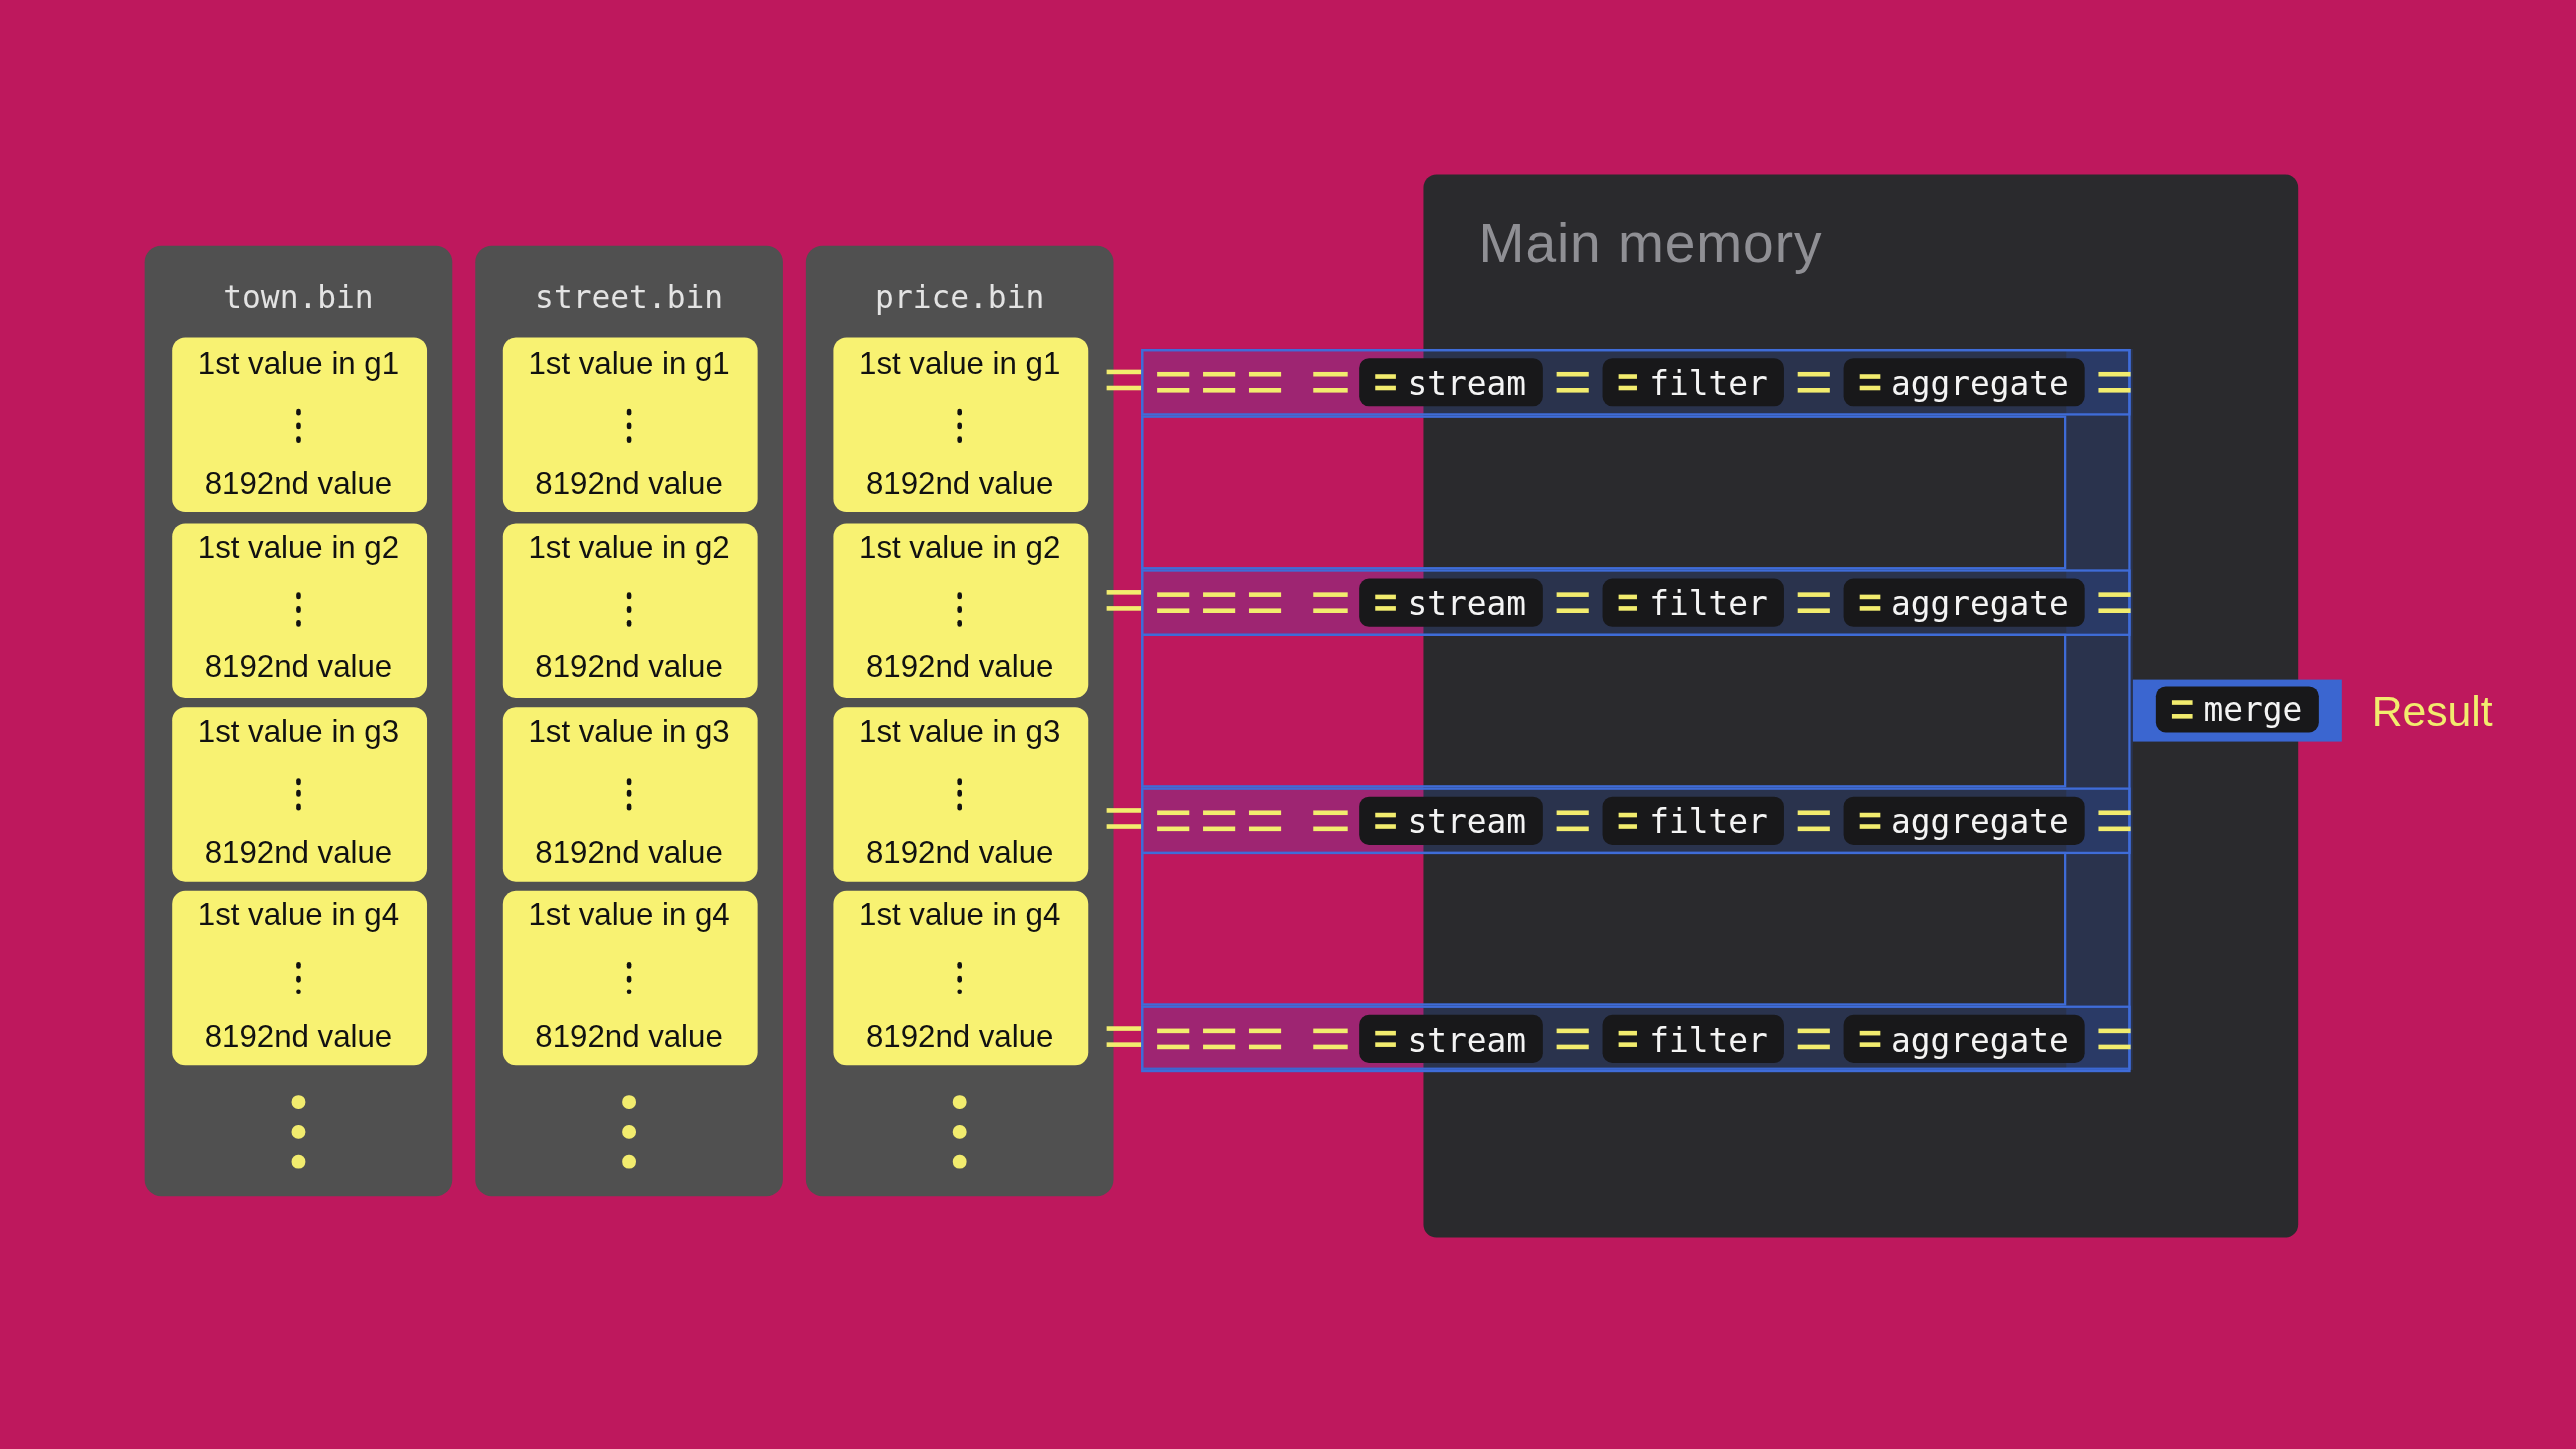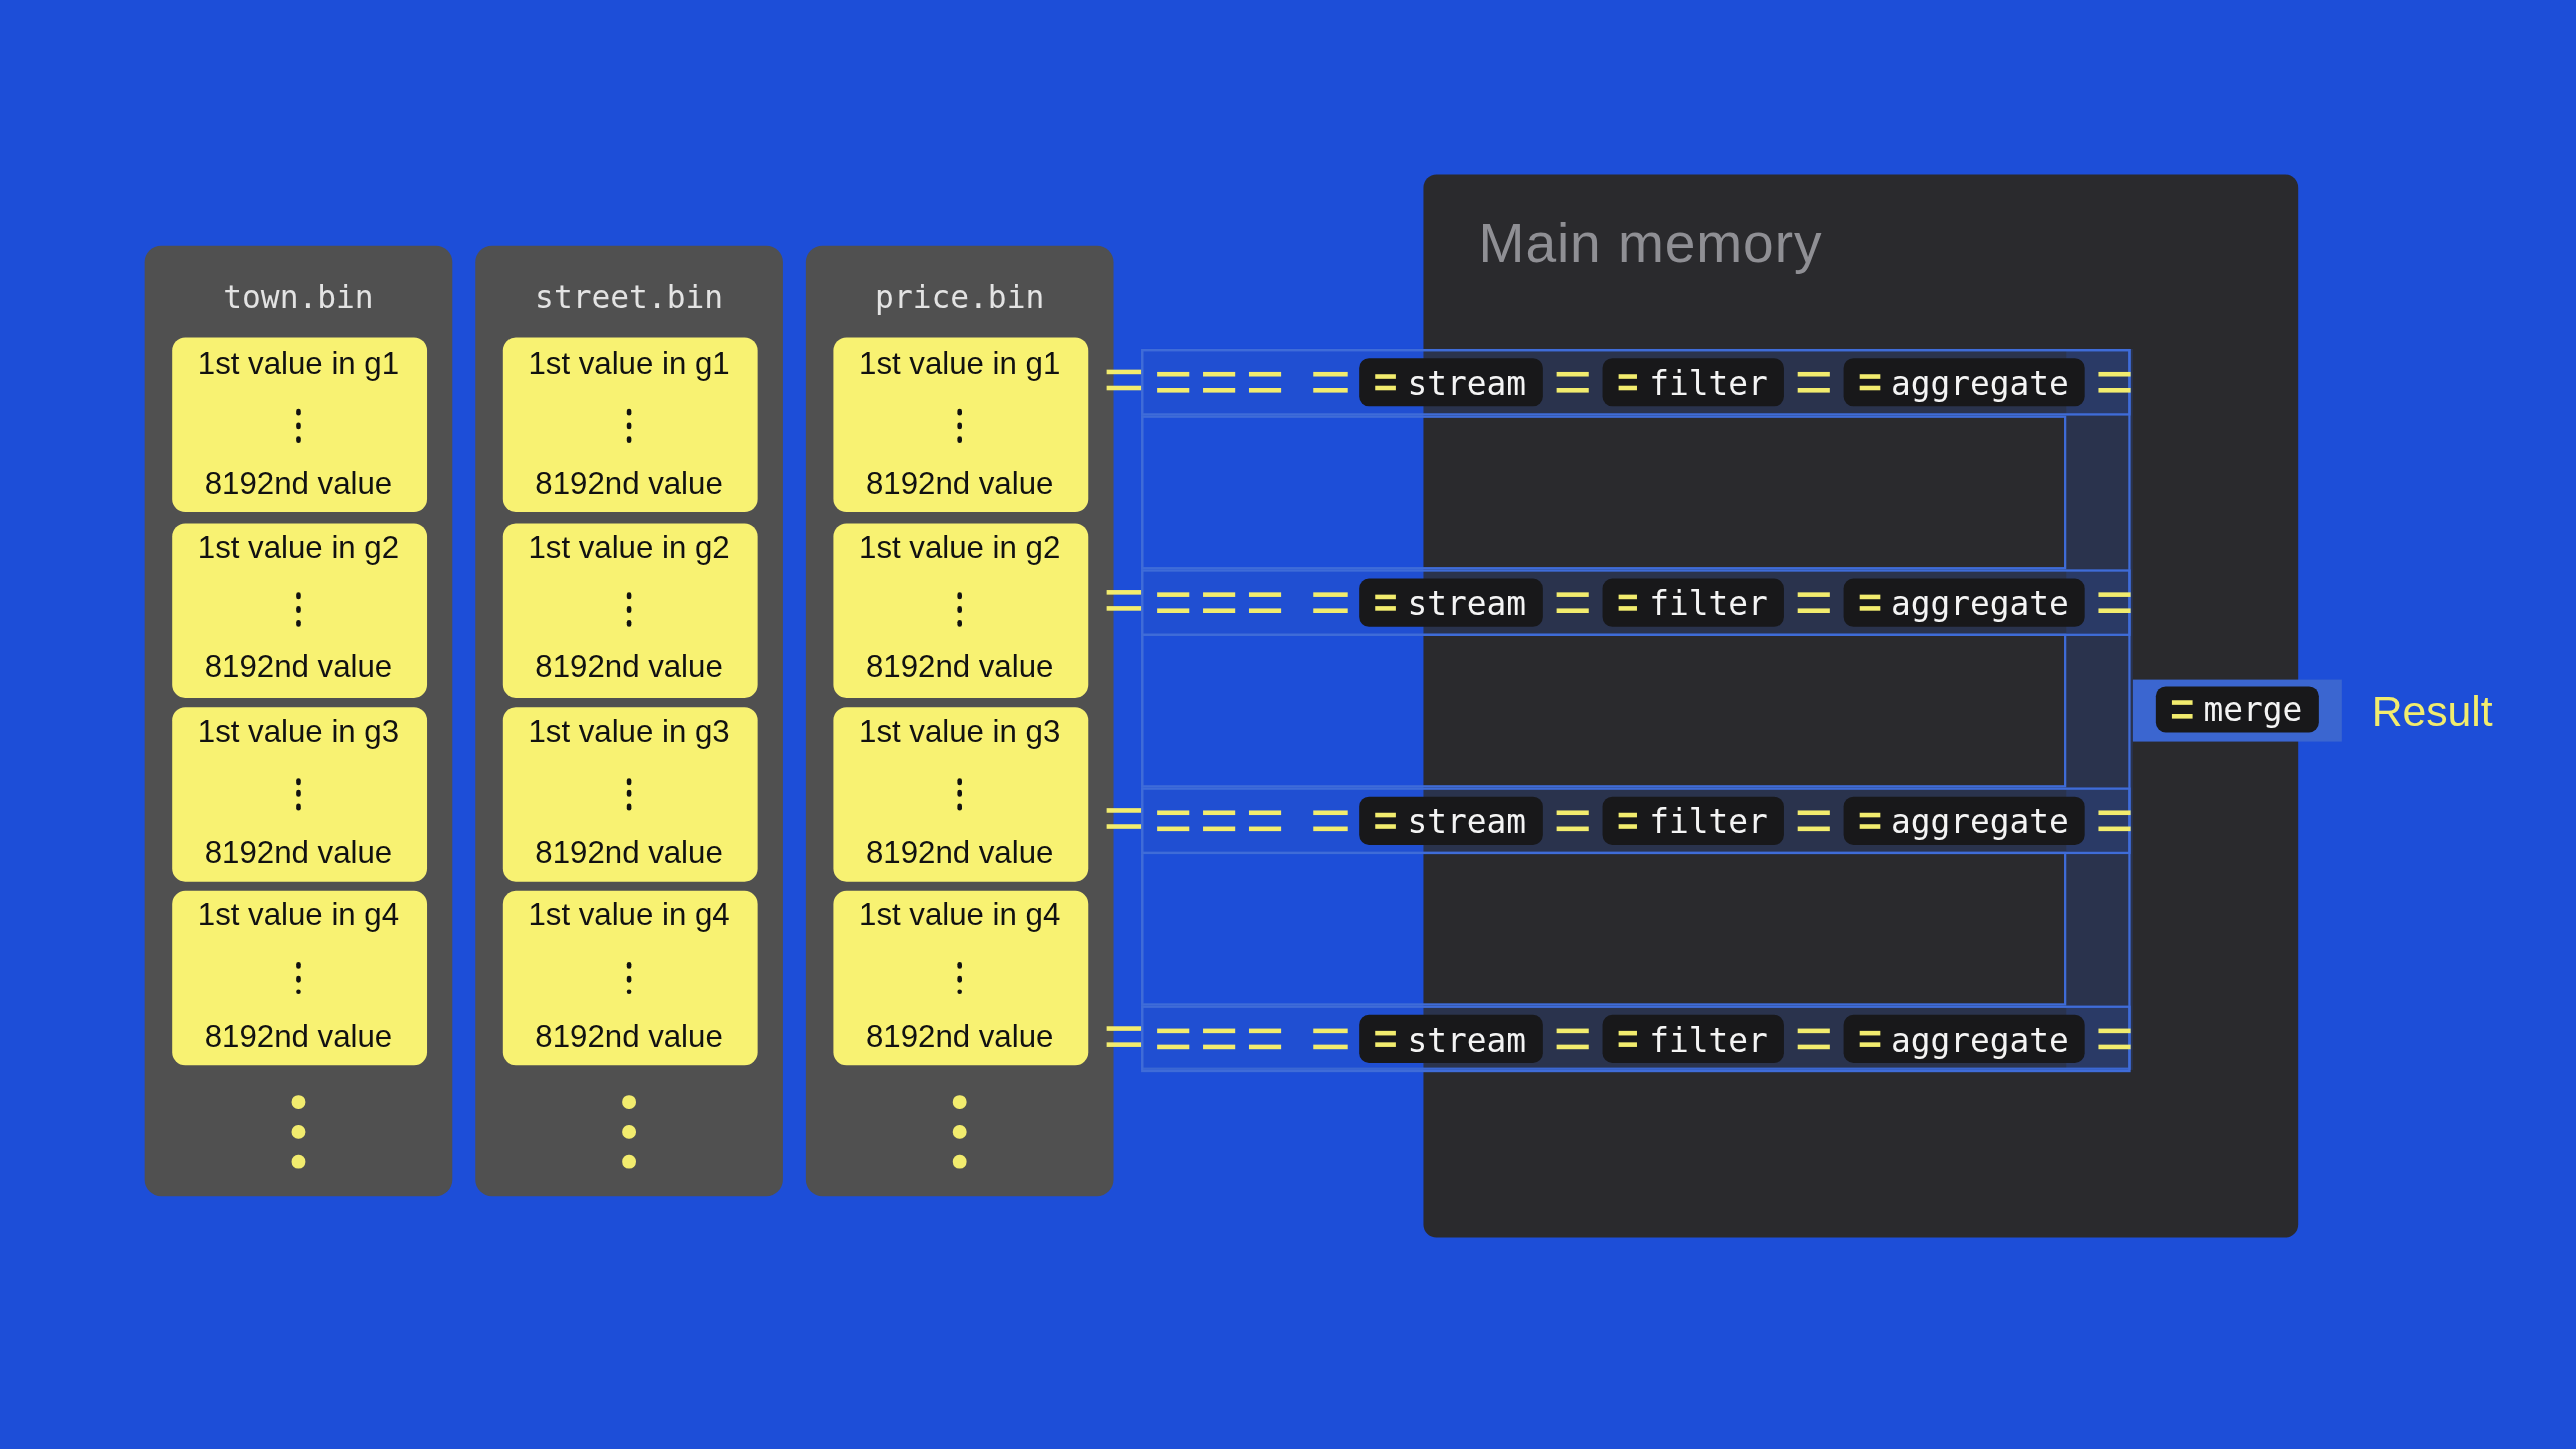--- a/index.html
+++ b/index.html
@@ -7,21 +7,21 @@
     --block-yellow:#f8f272;
     --blue:#3f6cd8;
     --blue-fill:#3b66d0;
     --lane-tint:rgba(46,86,190,0.22);
     --panel-gray:#505050;
     --memory-bg:#2a2a2d;
     --stage-bg:#18181a;
   }
   html,body{margin:0;padding:0;background:#050505;}
   .viewport{
-    width:2576px;height:1449px;overflow:hidden;background:#1d4ed8;position:relative;
+    width:2576px;height:1449px;overflow:hidden;background:#be185d;position:relative;
     font-family:"Liberation Sans",sans-serif;
   }
   .canvas{
     width:1122px;height:631px;position:relative;
     transform:scale(2.2959);transform-origin:0 0;
   }
 
   
   .memory{
     position:absolute;left:620px;top:76px;width:381px;height:463px;

